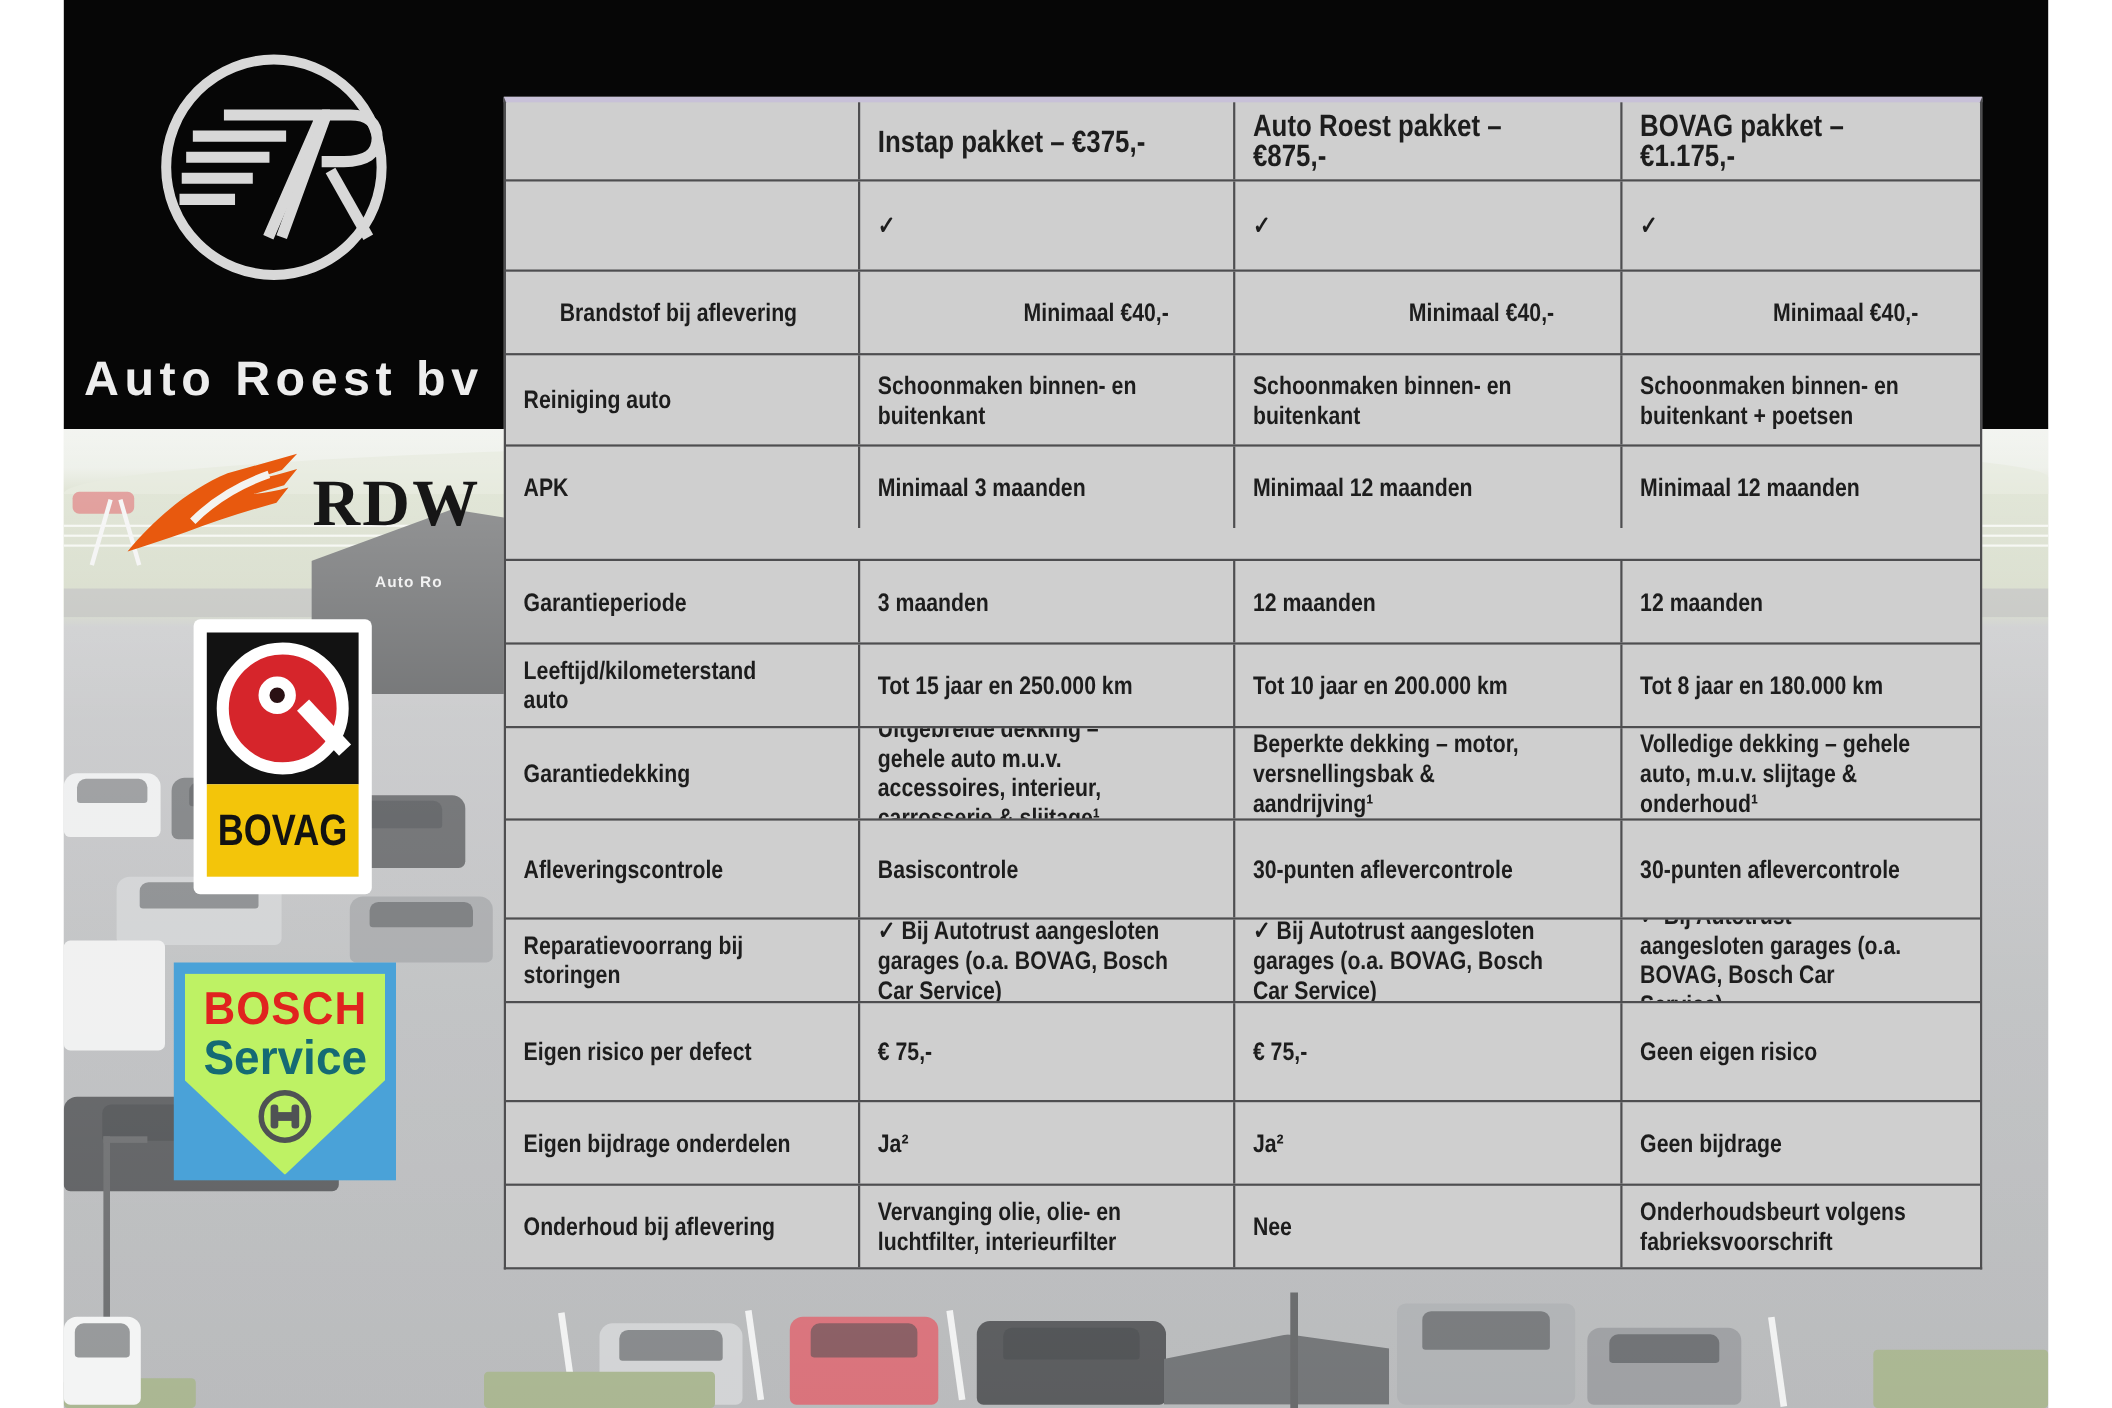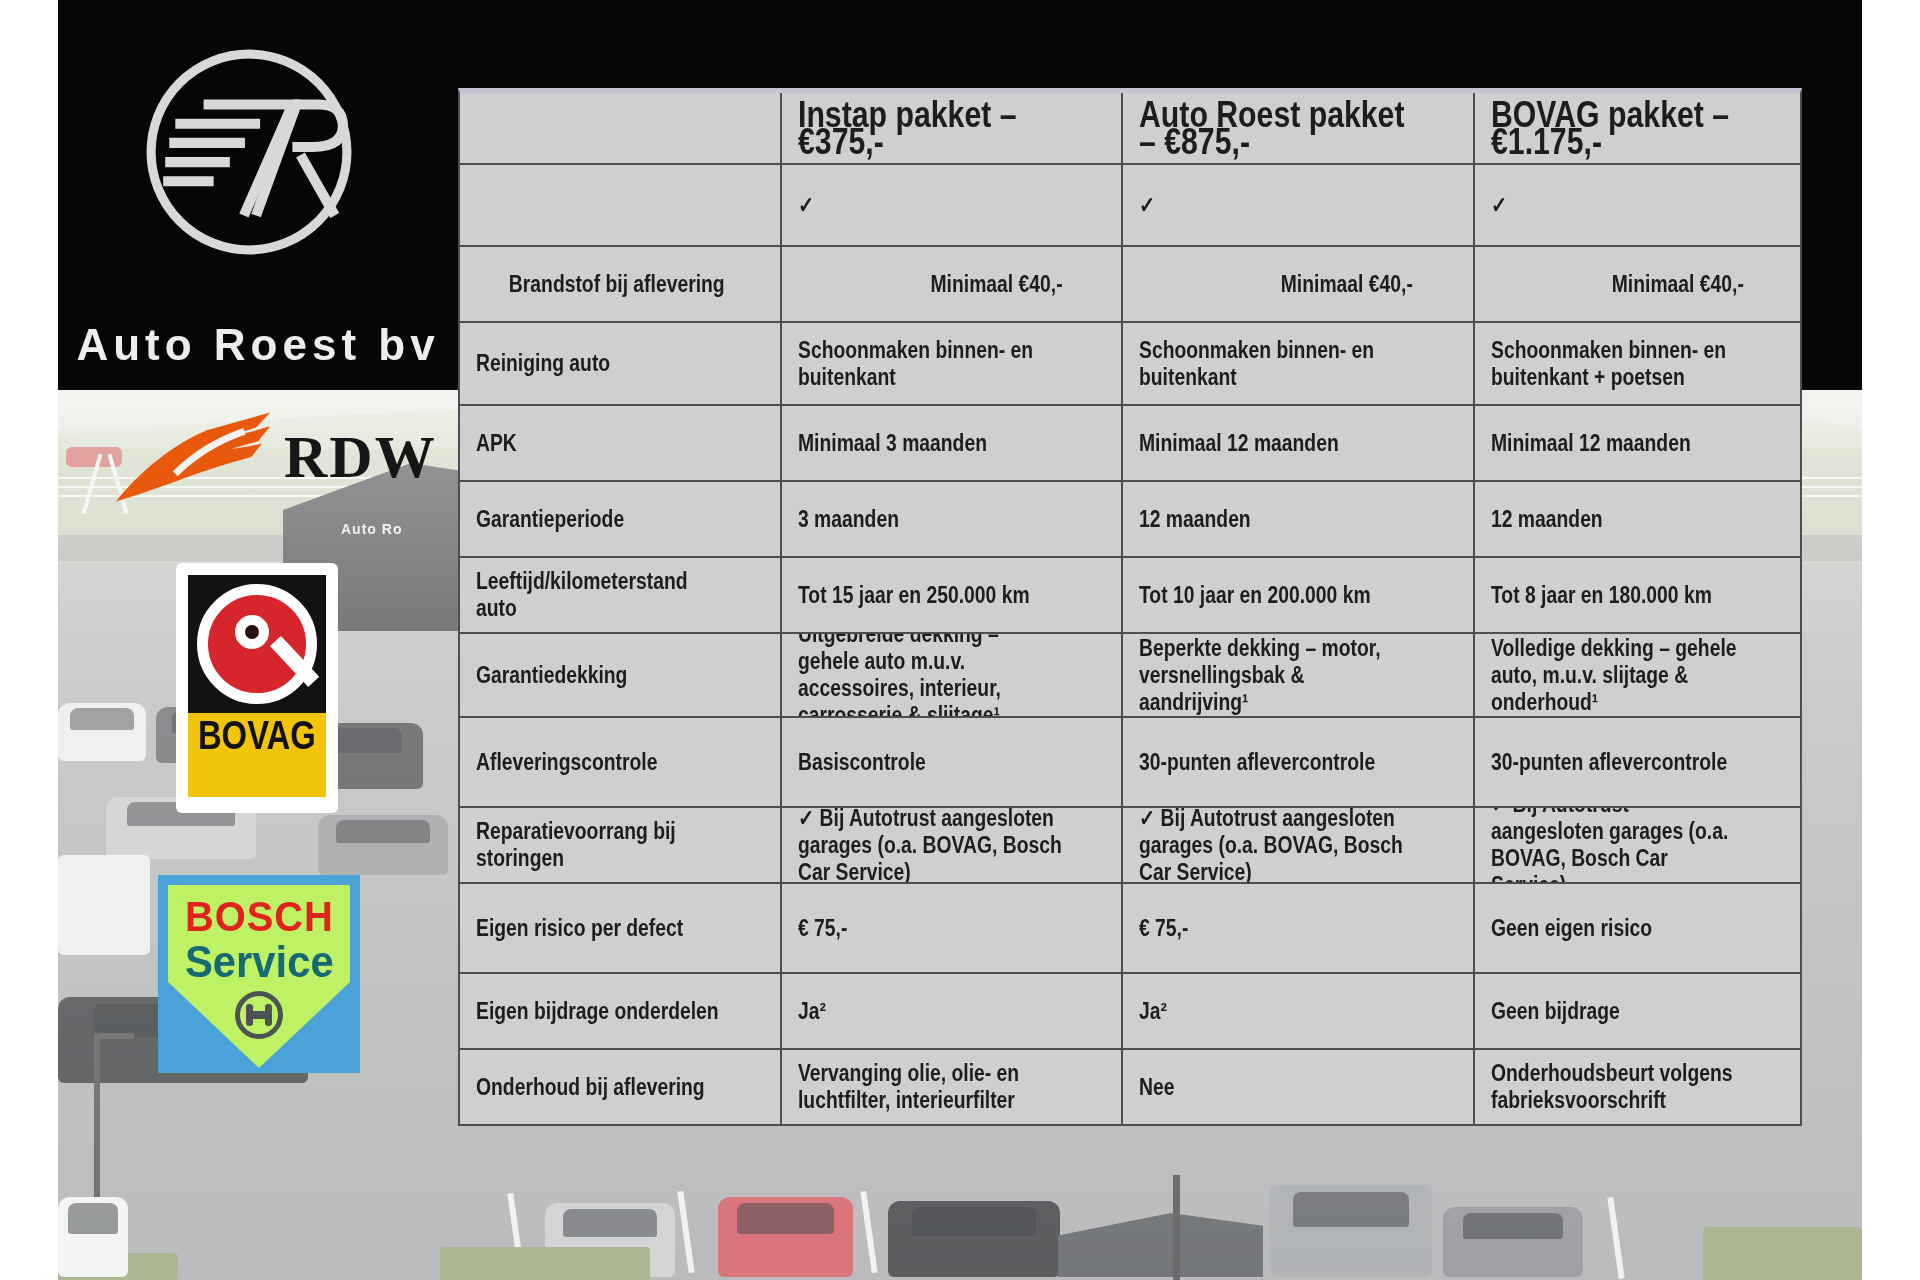--- a/index.html
+++ b/index.html
@@ -41,21 +41,21 @@
   
   .bovag{position:absolute;left:176px;top:563px;width:162px;height:250px;background:#ffffff;border-radius:6px;}
   .bovag-sq{position:absolute;left:12px;top:12px;width:138px;height:138px;background:#121212;}
   .bovag-ring{position:absolute;left:9px;top:9px;width:120px;height:120px;box-sizing:border-box;
               border:11px solid #ffffff;border-radius:50%;background:#d6252b;}
   .bovag-keyhead{position:absolute;left:47px;top:40px;width:34px;height:34px;box-sizing:border-box;
                  border:10px solid #ffffff;border-radius:50%;background:#2a1114;z-index:2;}
   .bovag-keystem{position:absolute;left:80px;top:66px;width:15px;height:56px;background:#ffffff;
                  transform:rotate(-43deg);transform-origin:50% 0;z-index:1;}
   .bovag-band{position:absolute;left:12px;top:150px;width:138px;height:84px;background:#f3c50a;
-              display:flex;justify-content:center;}
+              display:flex;align-items:center;justify-content:center;}
   .bovag-band span{font-size:40px;font-weight:bold;color:#121212;transform:scaleX(.82);letter-spacing:0;}
 
   
   .bosch{position:absolute;left:158px;top:875px;width:202px;height:198px;background:#4aa2d8;}
   .bosch-pent{position:absolute;left:10px;top:10px;right:10px;bottom:5px;background:#bef264;
               clip-path:polygon(0 0,100% 0,100% 53%,50% 100%,0 53%);
               display:flex;flex-direction:column;align-items:center;padding-top:10px;box-sizing:border-box;}
   .bosch-red{color:#e0231f;font-size:42px;font-weight:bold;letter-spacing:1px;line-height:1.05;transform:scaleX(.95);}
   .bosch-teal{color:#156a74;font-size:44px;font-weight:bold;line-height:1.05;transform:scaleX(.95);}
   .bosch-sym{margin-top:6px;width:48px;height:48px;box-sizing:border-box;border:5px solid #4f5254;border-radius:50%;
@@ -67,27 +67,27 @@
 
   
   .pkg-table{position:absolute;left:458px;top:88px;width:1344px;box-sizing:border-box;
              border:2px solid #4e4e50;border-top:5px solid #c8c1d8;background:#cfcfcf;}
   .t-row{display:grid;grid-template-columns:320px 341px 352px 1fr;box-sizing:border-box;}
   .t-row + .t-row{border-top:2px solid #4e4e50;}
   .cell{display:flex;align-items:center;box-sizing:border-box;padding:6px 8px 6px 16px;
         color:#1d1d1d;font-weight:bold;font-size:23px;line-height:27px;overflow:hidden;}
   .cell + .cell{border-left:2px solid #4e4e50;}
   .cell > span{display:inline-block;transform:scaleX(.84);transform-origin:left center;width:119%;}
-  .t-head .cell{font-size:36px;}
+  .t-head .cell{font-size:28px;}
   .pkg-table > :nth-child(1){height:70px;}
   .pkg-table > :nth-child(2){height:82px;}
   .pkg-table > :nth-child(3){height:76px;text-align:right;}
   .pkg-table > :nth-child(4){height:83px;}
   .pkg-table > :nth-child(5){height:76px;}
-  .pkg-table > :nth-child(6){height:76px;}
+  .pkg-table > :nth-child(6){height:76px;margin-top:28px;}
   .pkg-table > :nth-child(7){height:76px;}
   .pkg-table > :nth-child(8){height:84px;}
   .pkg-table > :nth-child(9){height:90px;}
   .pkg-table > :nth-child(10){height:76px;}
   .pkg-table > :nth-child(11){height:90px;}
   .pkg-table > :nth-child(12){height:76px;}
   .pkg-table > :nth-child(13){height:76px;}
   .pkg-table > :nth-child(14){height:69px;}
 </style>
 </head>

